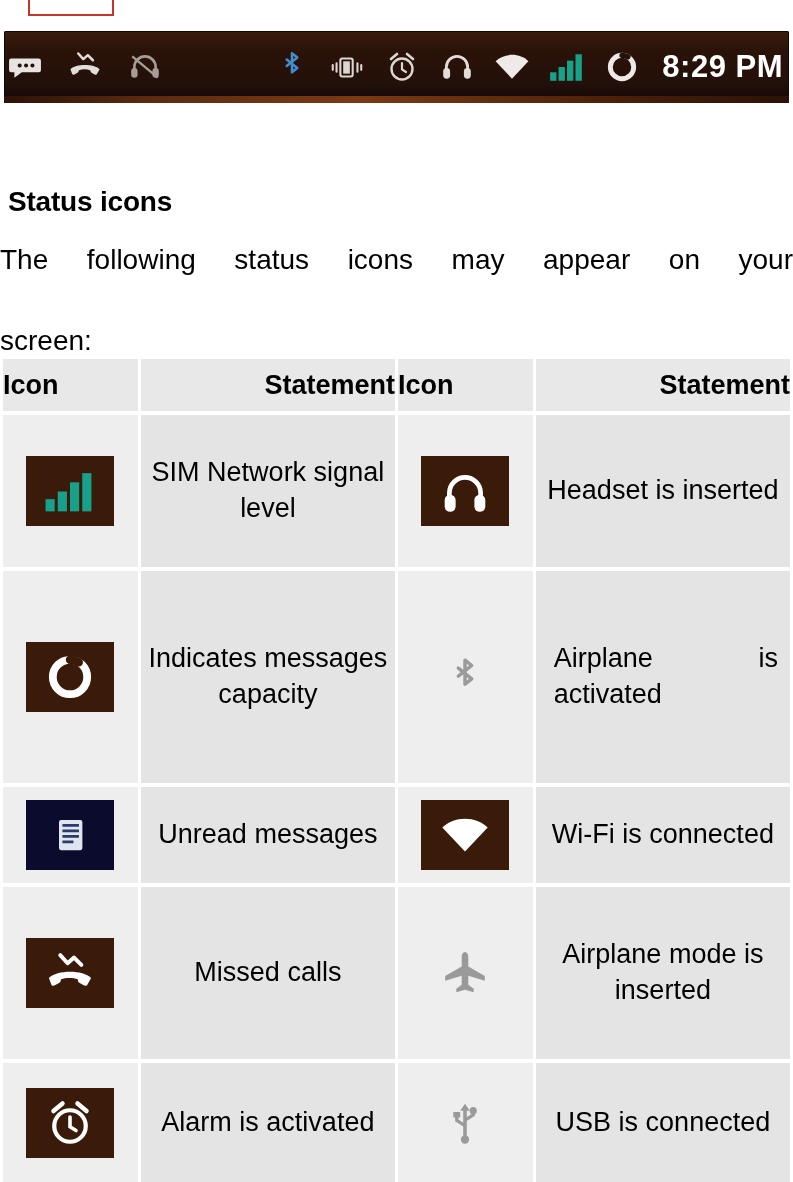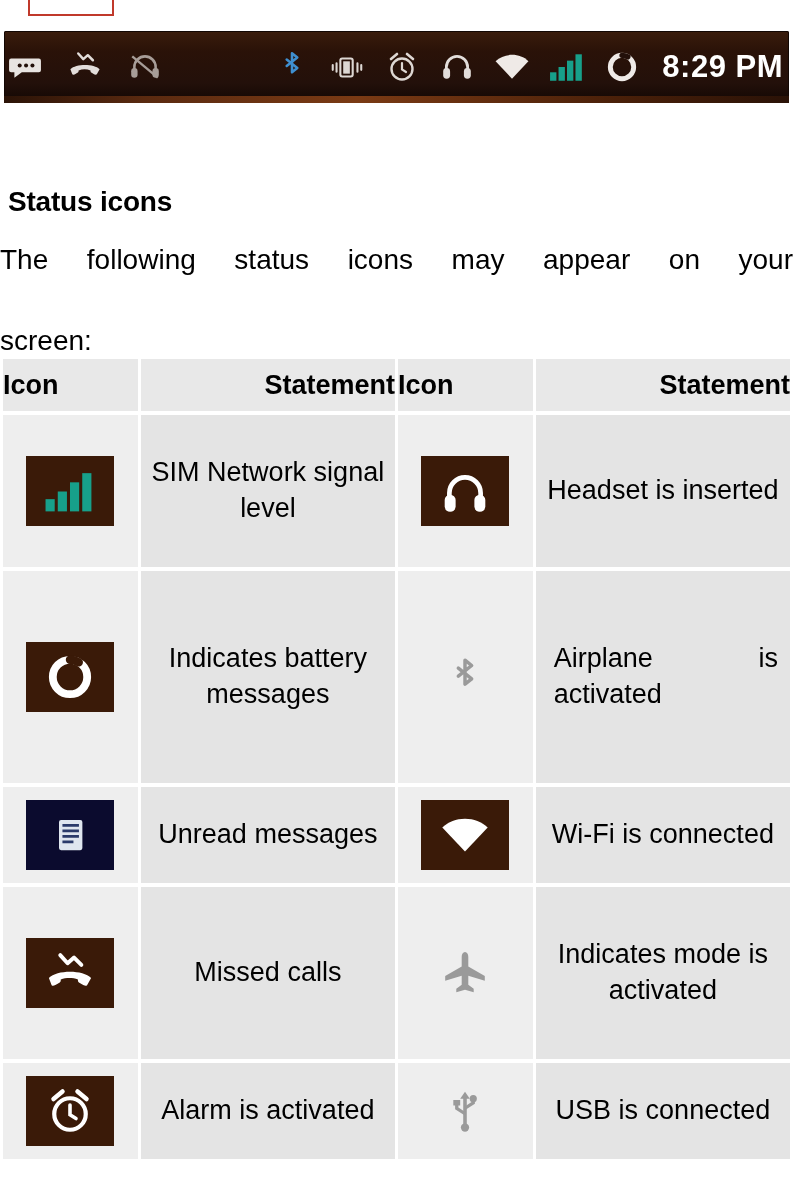--- a/index.html
+++ b/index.html
@@ -175,21 +175,21 @@
   .tile.plain {
     background: transparent;
     color: #9a9a9a;
   }
   .tile svg { display: block; }
 
   .r1 { height: 152px; }
   .r2 { height: 212px; }
   .r3 { height: 96px; }
   .r4 { height: 172px; }
-  .r5 { height: 96px; }
+  .r5 { height: 120px; }
 </style>
 </head>
 <body>
 
 <div class="crop-marker"></div>
 
 <div class="statusbar-wrap">
   <div class="statusbar">
 
     <div class="sb-left">
@@ -311,21 +311,21 @@
 
   <tr class="r2">
     <td class="icon-cell">
       <div class="tile">
         <svg viewBox="0 0 32 32" width="50" height="50">
           <circle cx="16" cy="16" r="11" fill="none" stroke="#ffffff" stroke-width="5"></circle>
           <path d="M16 5a11 11 0 015.6 1.6" fill="none" stroke="#3a1a08" stroke-width="5.4" stroke-linecap="round"></path>
         </svg>
       </div>
     </td>
-    <td class="state-cell">Indicates battery messages</td>
+    <td class="state-cell">Indicates messages capacity</td>
     <td class="icon-cell">
       <div class="tile plain">
         <svg viewBox="0 0 24 32" width="32" height="43">
           <path d="M7 9l10 8-5 4V3l5 4-10 8" fill="none" stroke="#9a9a9a" stroke-width="2.6" stroke-linejoin="round" stroke-linecap="round"></path>
         </svg>
       </div>
     </td>
     <td class="state-cell justify">Airplane  is activated</td>
   </tr>
 
@@ -362,21 +362,21 @@
       </div>
     </td>
     <td class="state-cell">Missed calls</td>
     <td class="icon-cell">
       <div class="tile plain">
         <svg viewBox="0 0 32 32" width="48" height="48">
           <path d="M16 2c1.4 0 2.2 1.6 2.2 3.3v6.4l11 6.3v3.1l-11-3.3v6.1l3.6 2.6v2.4L16 27.2l-5.8 1.7v-2.4l3.6-2.6v-6.1l-11 3.3v-3.1l11-6.3V5.3C13.8 3.6 14.6 2 16 2z" fill="#9a9a9a"></path>
         </svg>
       </div>
     </td>
-    <td class="state-cell">Indicates mode is activated</td>
+    <td class="state-cell">Airplane mode is inserted</td>
   </tr>
 
   <tr class="r5">
     <td class="icon-cell">
       <div class="tile">
         <svg viewBox="0 0 32 32" width="48" height="48">
           <circle cx="16" cy="18" r="10.5" fill="none" stroke="#ffffff" stroke-width="2.8"></circle>
           <path d="M16 12v6.5l4 2.5" fill="none" stroke="#ffffff" stroke-width="2.4" stroke-linecap="round"></path>
           <path d="M5 8l6-5M27 8l-6-5" stroke="#ffffff" stroke-width="3" stroke-linecap="round"></path>
         </svg>

